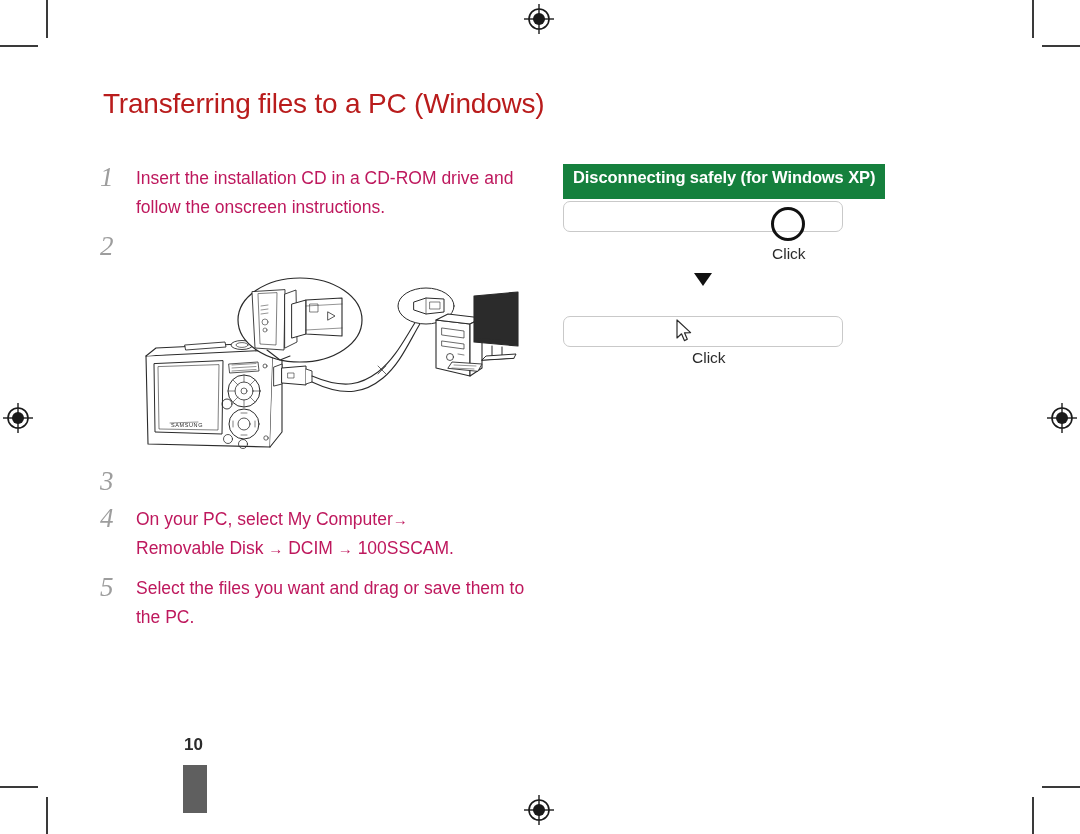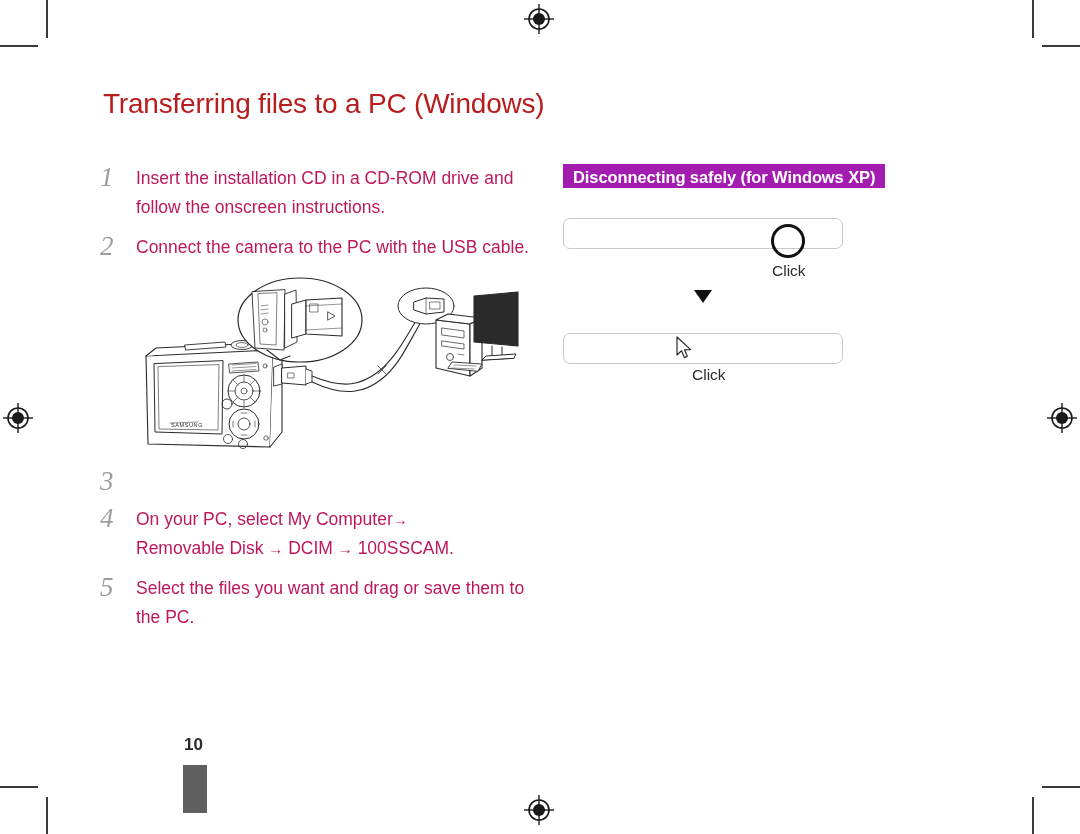--- a/index.html
+++ b/index.html
@@ -94,32 +94,32 @@
 
   
   .right-col {
     position: absolute;
     left: 563px;
     top: 164px;
     width: 380px;
   }
   .banner {
     display: inline-block;
-    background: #a21caf;
+    background: #15803d;
     color: #ffffff;
     font-size: 16.5px;
     font-weight: bold;
-    padding: 4px 10px 1px 10px;
+    padding: 4px 10px 12px 10px;
     letter-spacing: -0.1px;
     white-space: nowrap;
   }
 
   .taskbar-wrap {
     position: relative;
-    margin-top: 30px;
+    margin-top: 2px;
     height: 200px;
   }
   .taskbar {
     position: absolute;
     width: 280px;
     height: 31px;
     border: 1.2px solid #c9c9c9;
     border-radius: 7px;
     background: #ffffff;
     box-sizing: border-box;
@@ -231,21 +231,20 @@
 
 <div class="page-title">Transferring files to a PC (Windows)</div>
 
 <div class="steps">
   <div class="step">
     <div class="step-num">1</div>
     <div class="step-text">Insert the installation CD in a CD-ROM drive and follow the onscreen instructions.</div>
   </div>
   <div class="step">
     <div class="step-num">2</div>
-    <div class="step-text">Connect the camera to the PC with the USB cable.</div>
   </div>
 </div>
 
 <div class="camera-figure">
   <svg viewBox="0 0 390 190" width="390" height="190">
     <g fill="none" stroke="#2b2b2b" stroke-width="1.1" stroke-linejoin="round" stroke-linecap="round">
 
       <path d="M16,84 L18,172 L140,175 L143,78 Z" fill="#ffffff"></path>
       <path d="M143,78 L152,70 L152,160 L140,175" fill="#ffffff"></path>
       <path d="M16,84 L26,76 L152,70" fill="#ffffff"></path>

